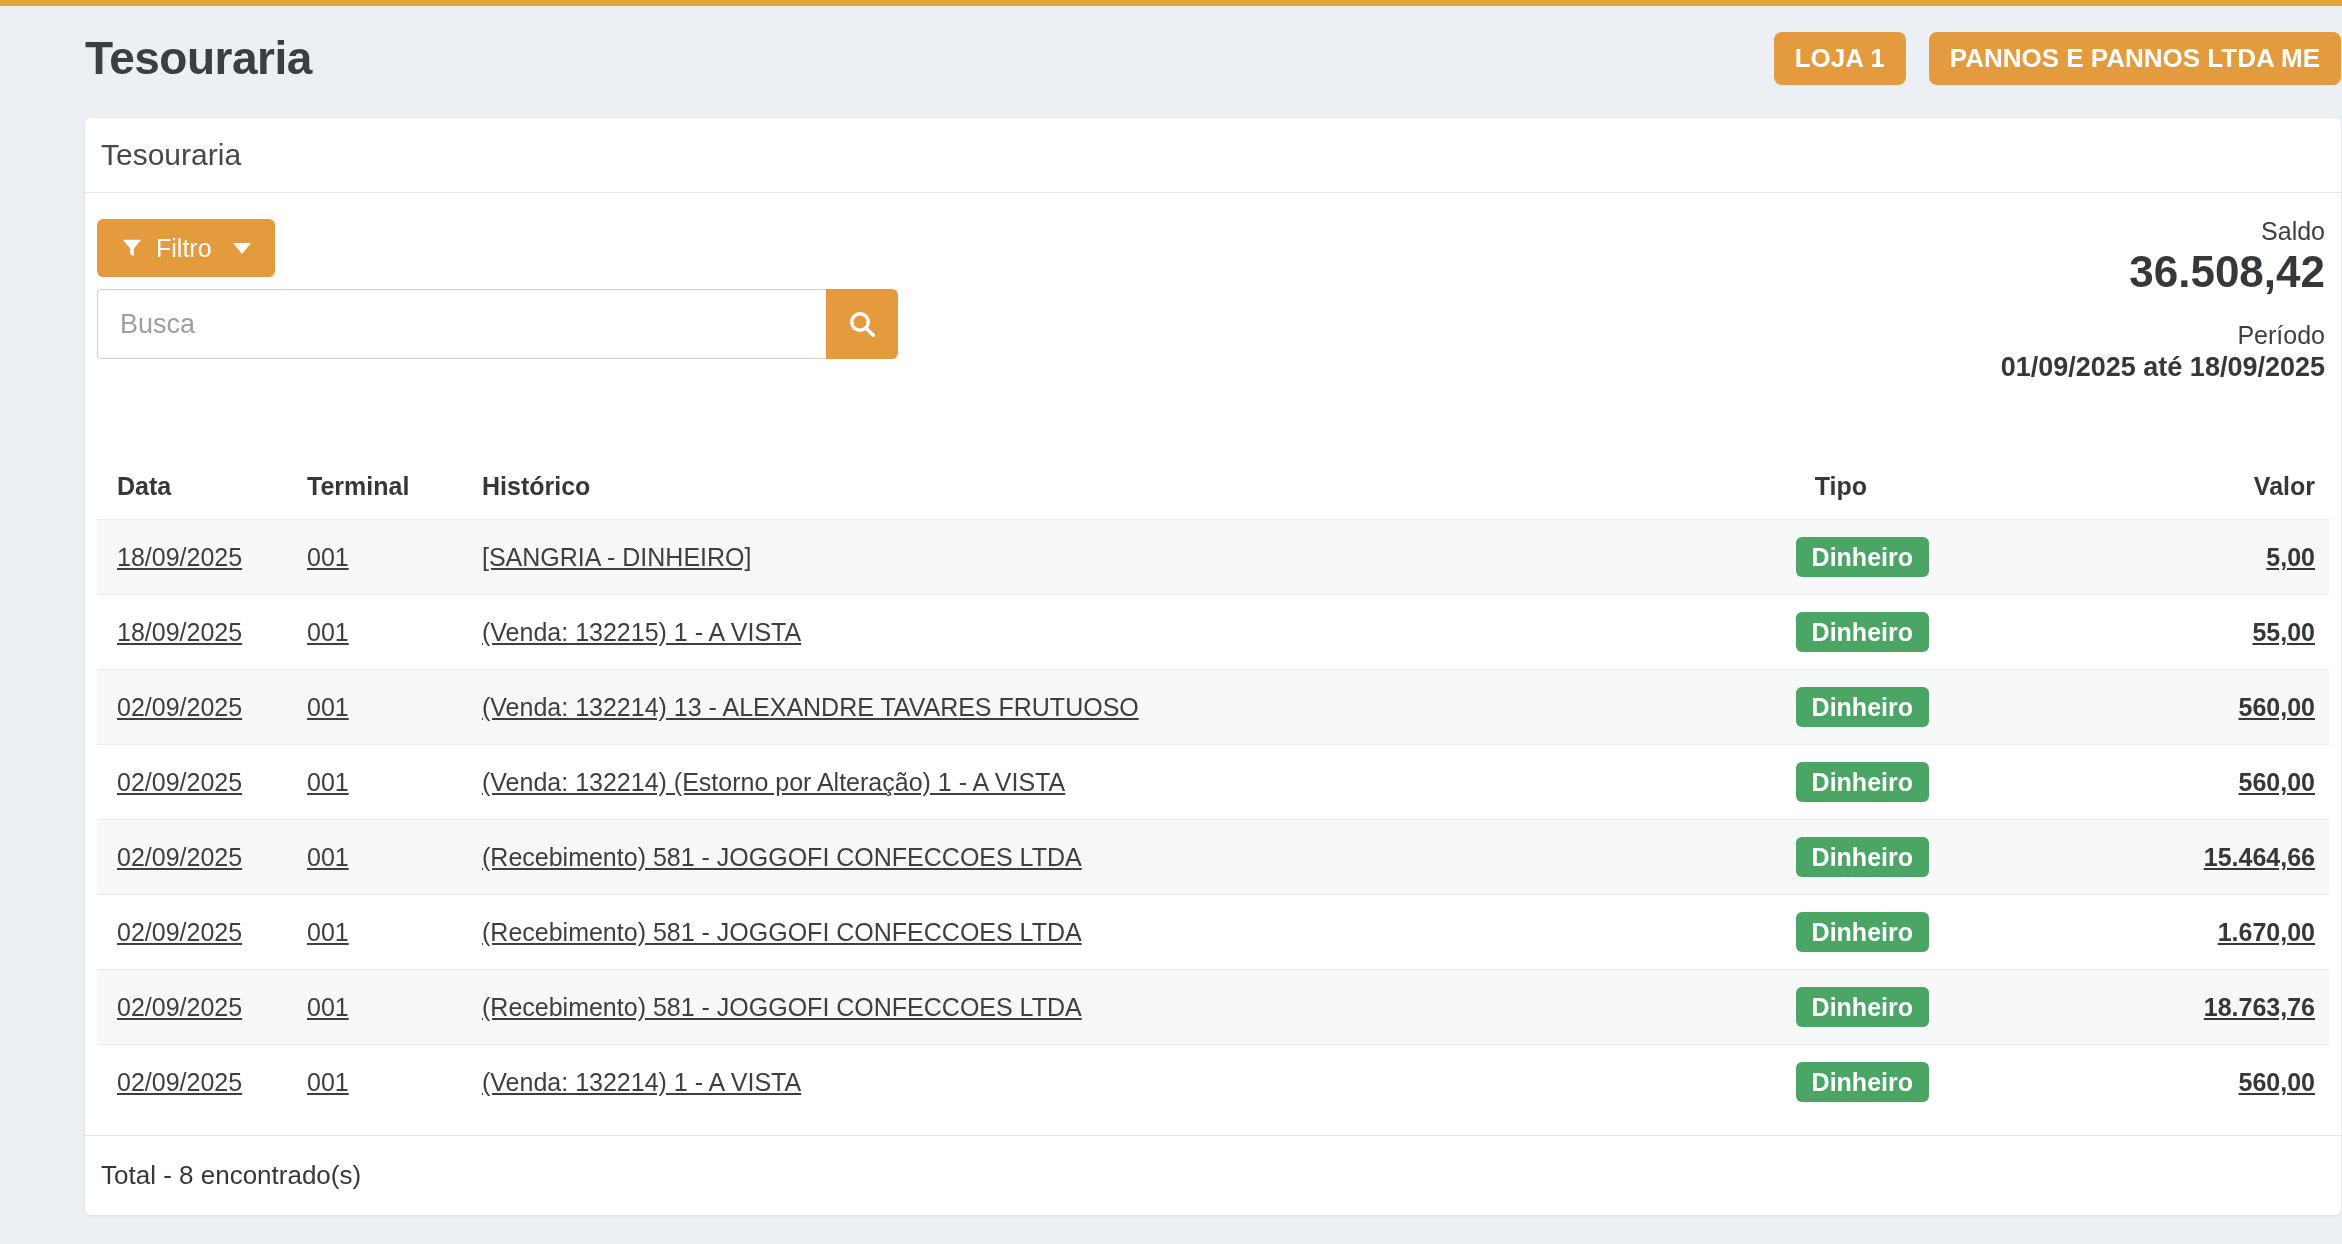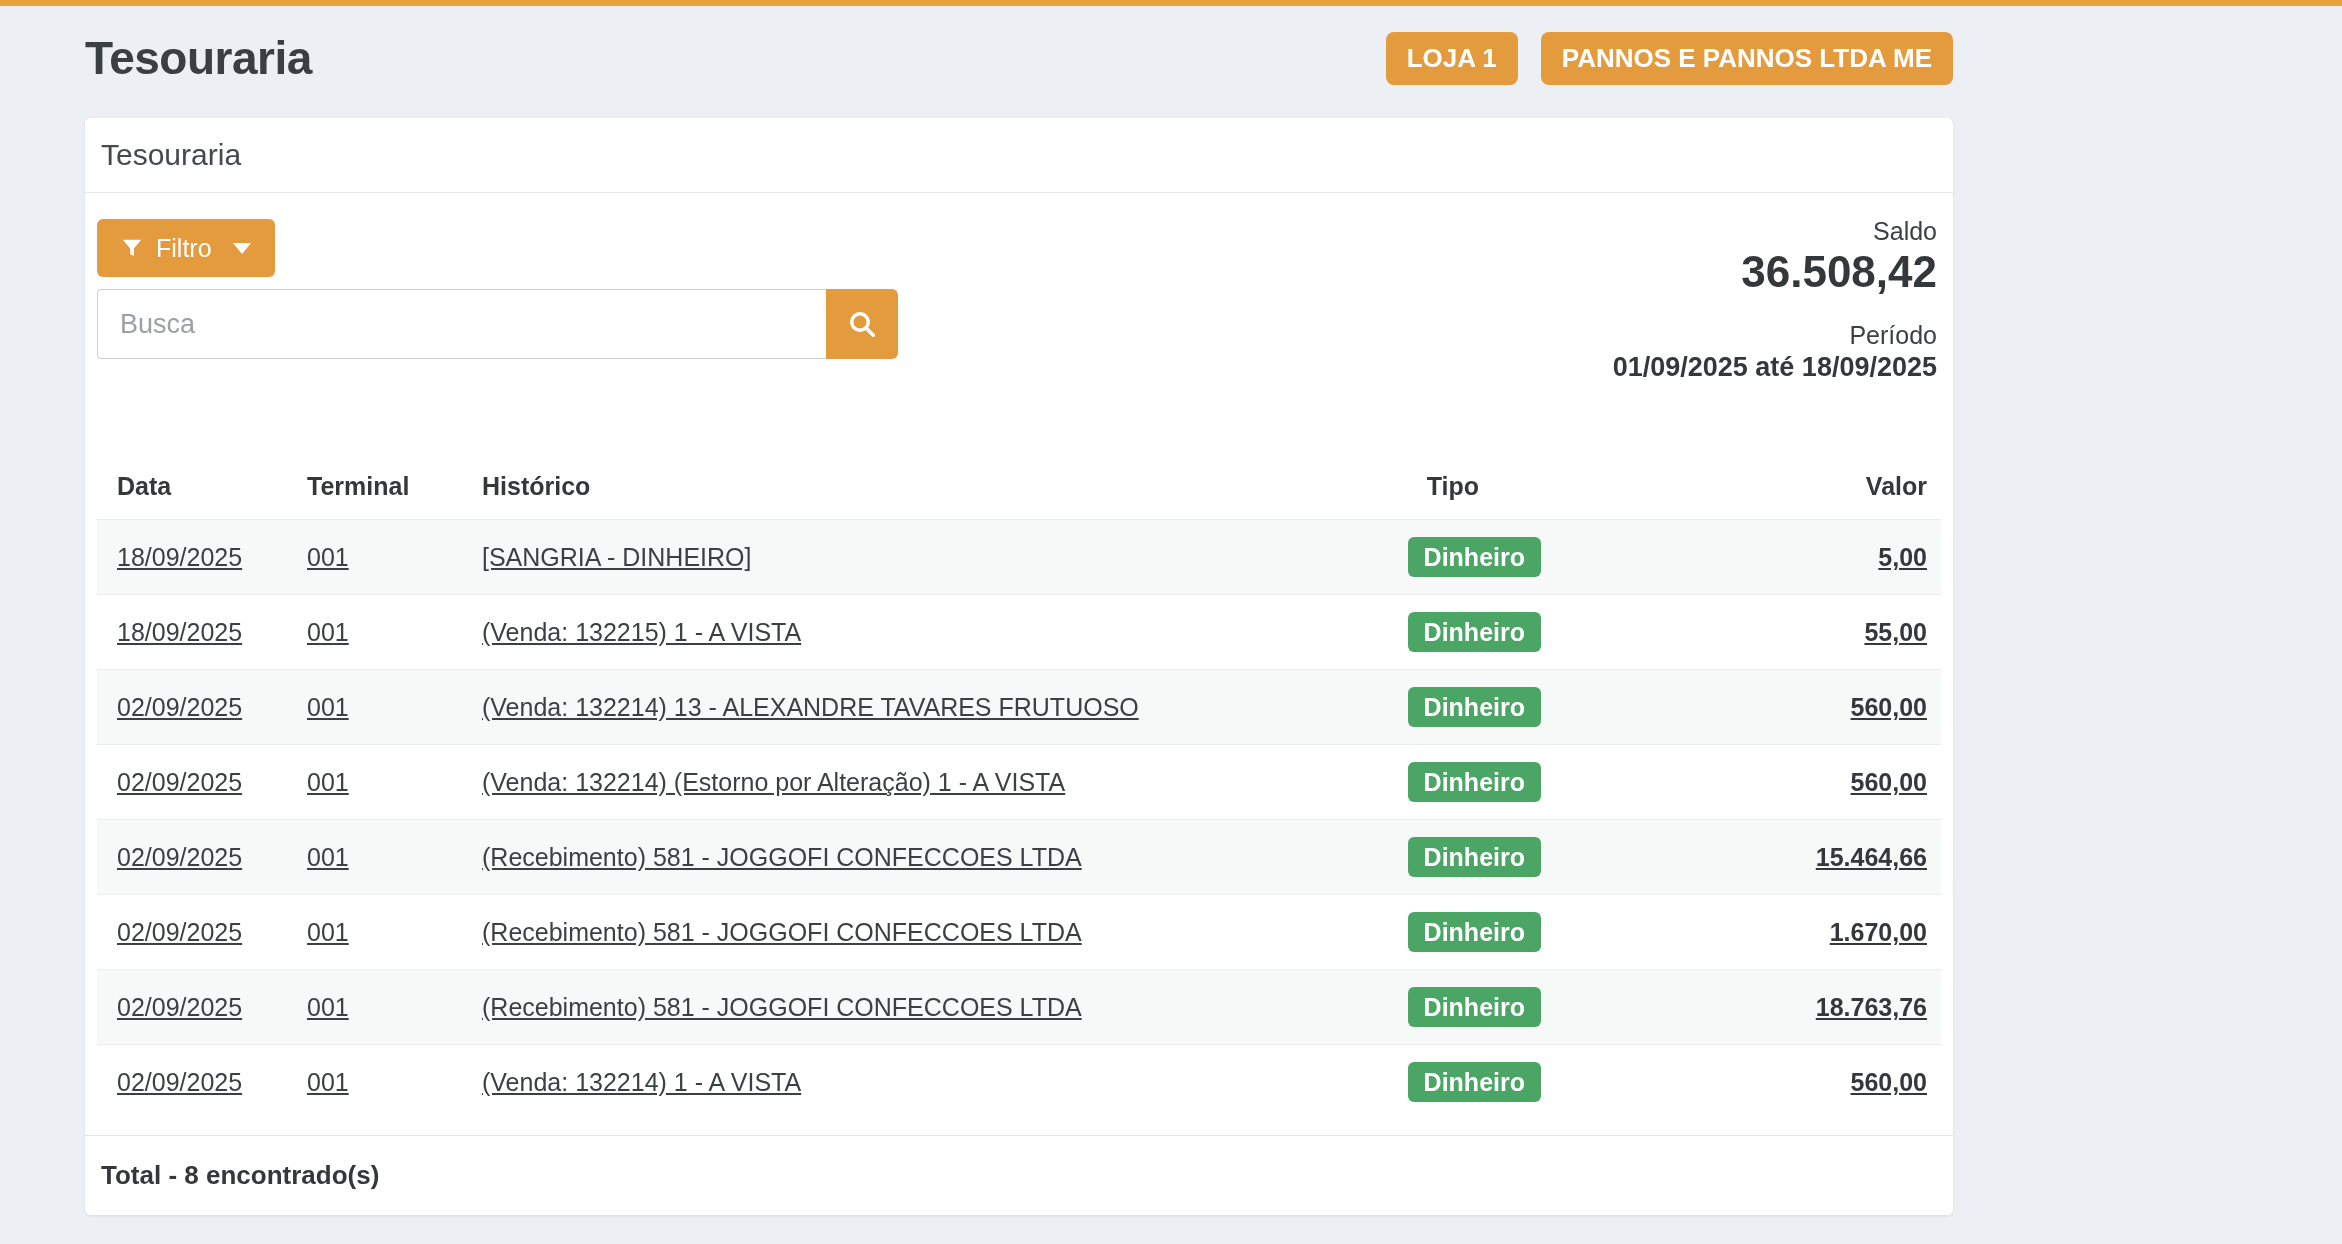--- a/index.html
+++ b/index.html
@@ -13,21 +13,21 @@
   *{box-sizing:border-box;}
   html,body{margin:0;padding:0;}
   body{
     width:2342px;height:1244px;
     background:var(--bg);
     font-family:"Liberation Sans","DejaVu Sans",sans-serif;
     color:var(--text);
     overflow:hidden;
   }
   .topbar{height:6px;background:var(--topbar);}
-  .page-wrap{width:1868px;margin-left:85px;}
+  .page-wrap{width:2256px;margin-left:85px;}
   .page-header{
     display:flex;justify-content:space-between;align-items:center;
     margin-top:22px;height:60px;
   }
   .page-title{
     font-size:46px;font-weight:600;color:#3a3f44;letter-spacing:-0.5px;
   }
   .header-badges{display:flex;gap:23px;}
   .badge-btn{
     background:var(--accent);color:#fff;border:none;
@@ -85,21 +85,21 @@
   .ledger tbody tr{border-top:1px solid #ececec;}
   .ledger tbody tr:nth-child(odd){background:#f7f8f8;}
   .ledger td.col-valor{font-weight:700;color:#35383b;}
   .type-badge{
     display:inline-block;background:var(--green);color:#fff;
     font-weight:700;font-size:25px;line-height:26px;
     padding:7px 16px;border-radius:6px;margin-left:43px;
   }
   .card-footer{
     border-top:1px solid #e5e5e5;padding:24px 16px;
-    font-weight:700;font-size:26px;color:#35383b;background:#fff;
+    font-weight:400;font-size:26px;color:#35383b;background:#fff;
   }
   .icon-svg{display:block;}
 </style>
 </head>
 <body>
 
 <div class="topbar"></div>
 
 <div class="page-wrap">
 

